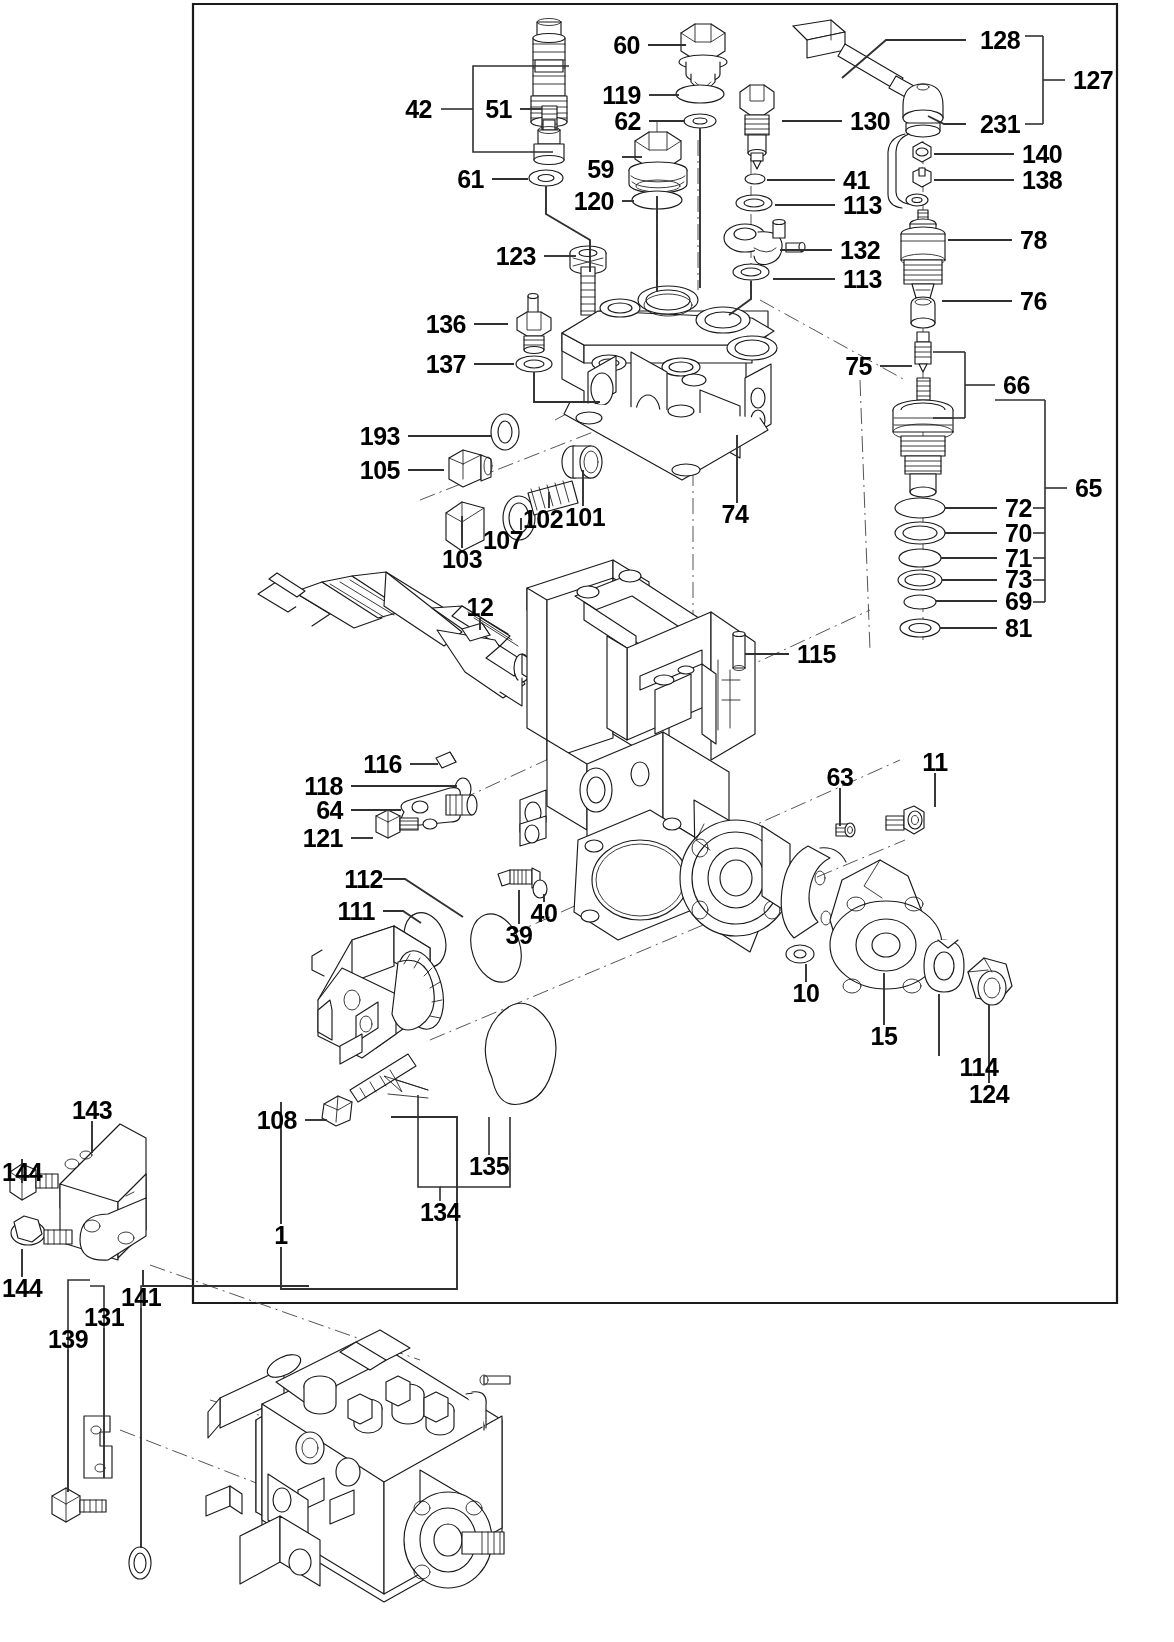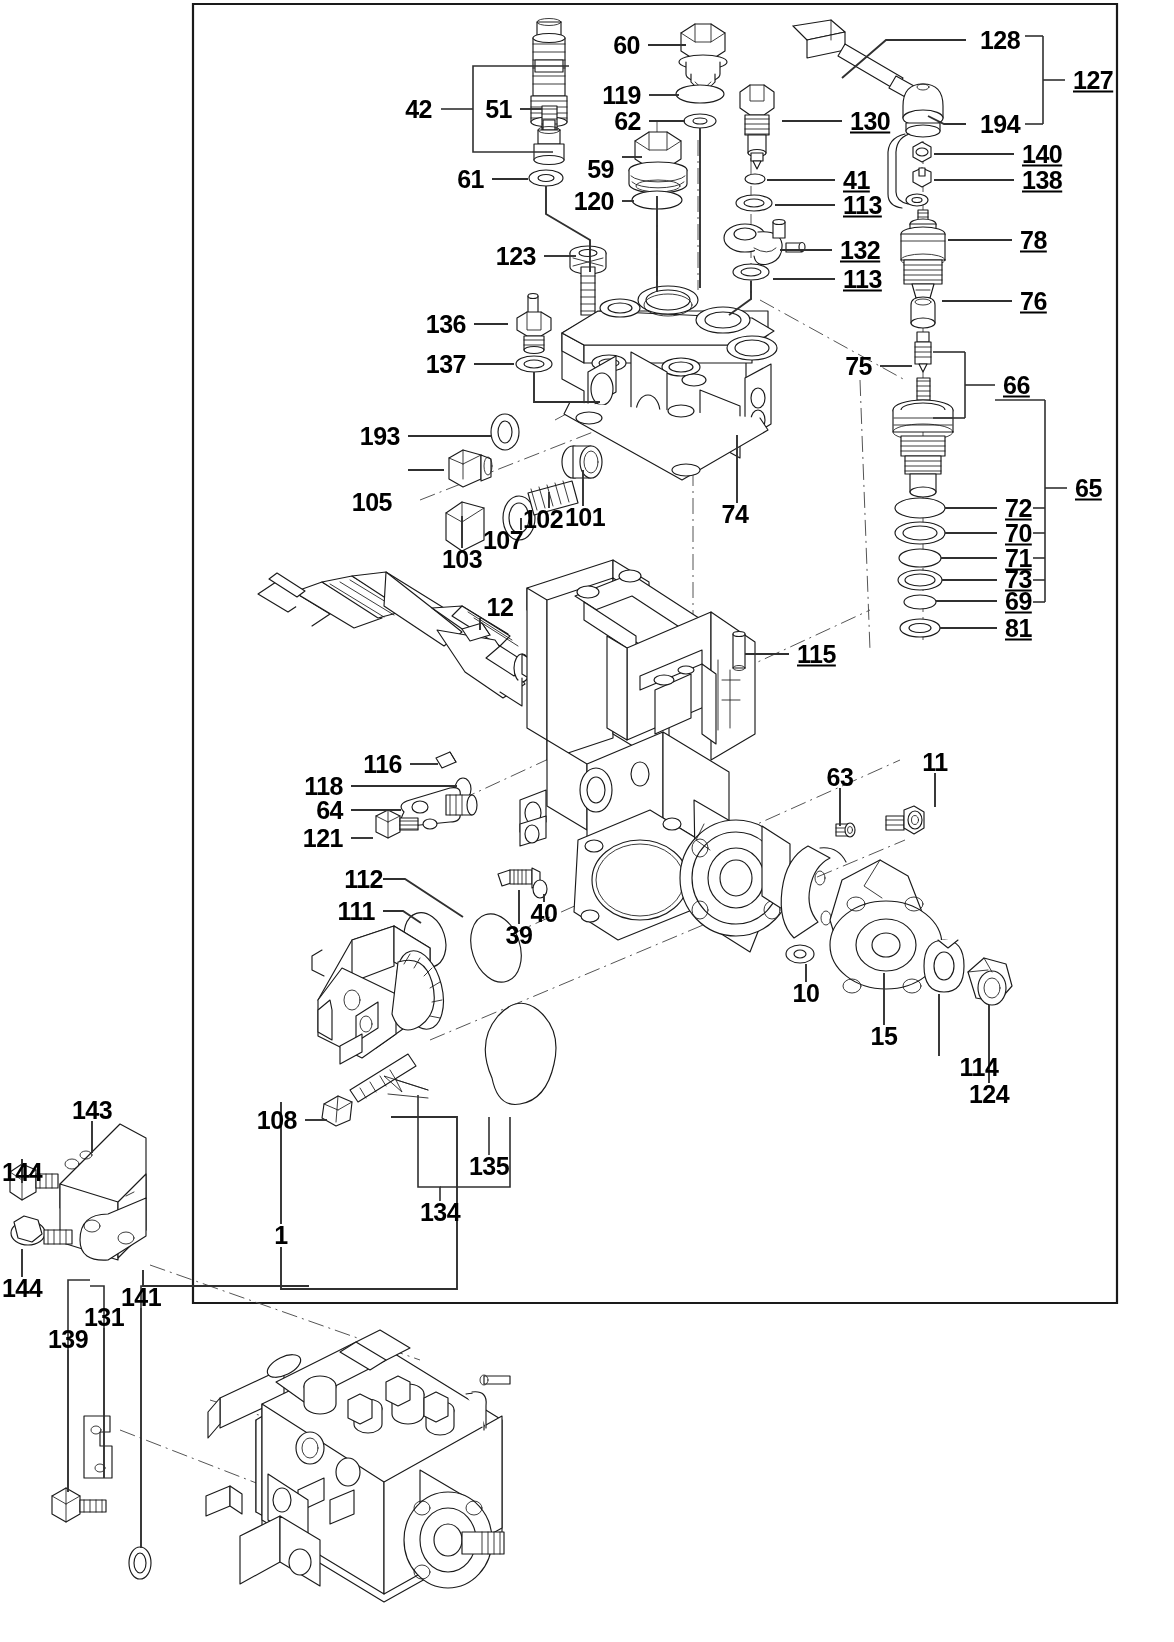--- a/index.html
+++ b/index.html
@@ -5,21 +5,21 @@
 <style>
   html,body{margin:0;padding:0;background:#ffffff;}
   body{width:1174px;height:1642px;position:relative;overflow:hidden;
        font-family:"Liberation Sans","DejaVu Sans",sans-serif;color:#000;}
   #stage{position:absolute;left:0;top:0;width:1174px;height:1642px;}
   svg#art{position:absolute;left:0;top:0;width:1174px;height:1642px;}
   .lbl{position:absolute;font-family:"Liberation Sans","DejaVu Sans",sans-serif;
        font-size:25px;font-weight:700;color:#000;line-height:1;white-space:nowrap;
        letter-spacing:-0.5px;}
   .lbl.r{transform:translate(-100%,-50%);}
-  .lbl.l{transform:translate(0,-50%);text-decoration:underline;}
+  .lbl.l{transform:translate(0,-50%);}
   .lbl.c{transform:translate(-50%,-50%);}
 </style>
 </head>
 <body>
 
 <div id="stage">
 
 <svg id="art" viewBox="0 0 1174 1642" xmlns="http://www.w3.org/2000/svg">
   <defs>
     <style>
@@ -853,48 +853,48 @@
       <div class="lbl r" style="left: 484px; top: 179px;">61</div>
       <div class="lbl r" style="left: 640px; top: 45px;">60</div>
       <div class="lbl r" style="left: 641px; top: 95px;">119</div>
       <div class="lbl r" style="left: 641px; top: 121px;">62</div>
       <div class="lbl r" style="left: 614px; top: 157px; margin-top: 12px;">59</div>
       <div class="lbl r" style="left: 614px; top: 201px;">120</div>
       <div class="lbl r" style="left: 536px; top: 256px;">123</div>
       <div class="lbl r" style="left: 466px; top: 324px;">136</div>
       <div class="lbl r" style="left: 466px; top: 364px;">137</div>
       <div class="lbl r" style="left: 400px; top: 436px;">193</div>
-      <div class="lbl r" style="left: 392px; top: 470px; margin-top: 32px;">105</div>
+      <div class="lbl r" style="left: 400px; top: 470px;">105</div>
       <div class="lbl c" style="left: 462px; top: 559px;">103</div>
       <div class="lbl c" style="left: 503px; top: 540px;">107</div>
       <div class="lbl c" style="left: 543px; top: 519px;">102</div>
       <div class="lbl c" style="left: 585px; top: 517px;">101</div>
       <div class="lbl c" style="left: 735px; top: 514px;">74</div>
       <div class="lbl l" style="left: 850px; top: 121px;">130</div>
       <div class="lbl c" style="left: 1000px; top: 40px;">128</div>
       <div class="lbl l" style="left: 1073px; top: 80px;">127</div>
-      <div class="lbl c" style="left: 1000px; top: 124px;">194</div>
+      <div class="lbl c" style="left: 1000px; top: 124px;">231</div>
       <div class="lbl l" style="left: 1022px; top: 154px;">140</div>
       <div class="lbl l" style="left: 1022px; top: 180px;">138</div>
       <div class="lbl l" style="left: 843px; top: 180px;">41</div>
       <div class="lbl l" style="left: 843px; top: 205px;">113</div>
       <div class="lbl l" style="left: 840px; top: 250px;">132</div>
       <div class="lbl l" style="left: 843px; top: 279px;">113</div>
       <div class="lbl l" style="left: 1020px; top: 240px;">78</div>
       <div class="lbl l" style="left: 1020px; top: 301px;">76</div>
       <div class="lbl r" style="left: 872px; top: 366px;">75</div>
       <div class="lbl l" style="left: 1003px; top: 385px;">66</div>
       <div class="lbl l" style="left: 1075px; top: 488px;">65</div>
       <div class="lbl l" style="left: 1005px; top: 508px;">72</div>
       <div class="lbl l" style="left: 1005px; top: 533px;">70</div>
       <div class="lbl l" style="left: 1005px; top: 558px;">71</div>
       <div class="lbl l" style="left: 1005px; top: 579px;">73</div>
       <div class="lbl l" style="left: 1005px; top: 601px;">69</div>
       <div class="lbl l" style="left: 1005px; top: 628px;">81</div>
-      <div class="lbl c" style="left: 500px; top: 607px; text-align: right;">12</div>
+      <div class="lbl c" style="left: 480px; top: 607px; text-align: right;">12</div>
       <div class="lbl l" style="left: 797px; top: 654px;">115</div>
       <div class="lbl r" style="left: 402px; top: 764px;">116</div>
       <div class="lbl r" style="left: 343px; top: 786px;">118</div>
       <div class="lbl r" style="left: 343px; top: 810px;">64</div>
       <div class="lbl r" style="left: 343px; top: 838px;">121</div>
       <div class="lbl c" style="left: 840px; top: 777px;">63</div>
       <div class="lbl c" style="left: 935px; top: 762px;">11</div>
       <div class="lbl r" style="left: 375px; top: 879px; margin-left: 8px;">112</div>
       <div class="lbl r" style="left: 375px; top: 911px;">111</div>
       <div class="lbl c" style="left: 544px; top: 913px;">40</div>

